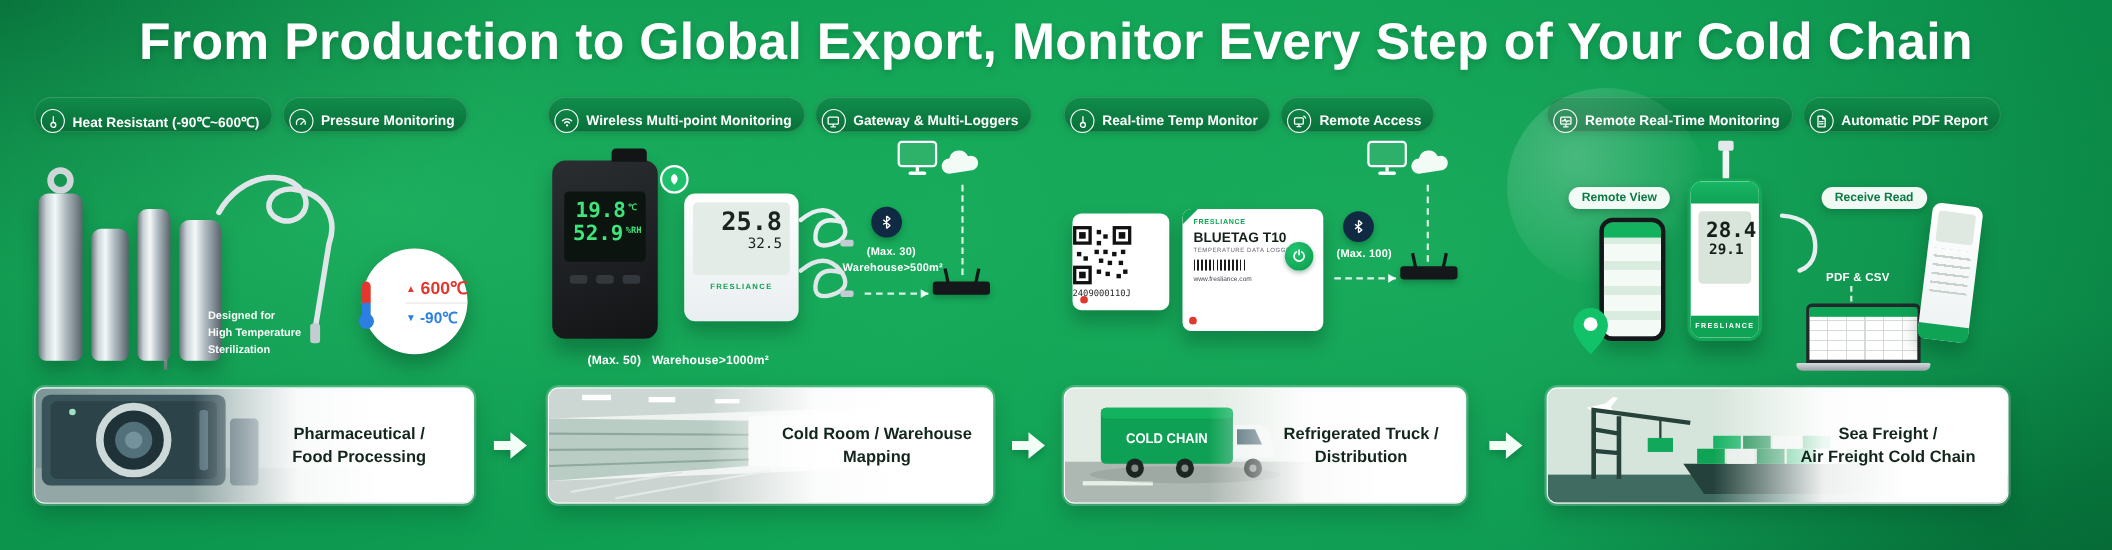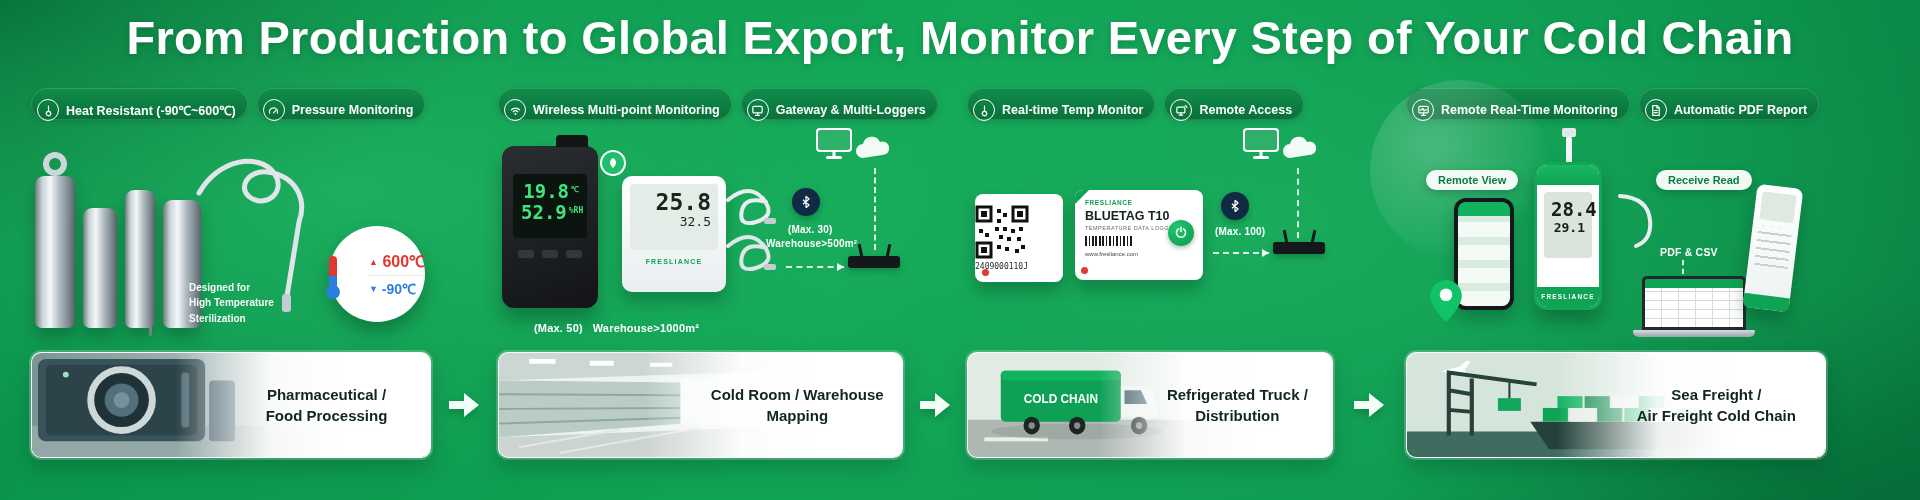--- a/index.html
+++ b/index.html
@@ -112,21 +112,21 @@
   .wht-screen .r1 { font-size:23px; font-weight:700; line-height:1.05; }
   .wht-screen .r2 { font-size:13px; font-weight:400; }
   .brandline { margin-top:8px; text-align:center; font-size:7px; font-weight:700; letter-spacing:1.2px; color:#0fa355; }
 
   
   .qr-card { position:absolute; left:8px; top:62px; width:88px; height:88px; background:#fff; border-radius:8px;
     box-shadow:0 10px 16px rgba(0,45,22,.30); display:flex; flex-direction:column; align-items:flex-start;
     justify-content:center; gap:3px; }
   .qr-serial { font-size:8px; color:#2a2a2a; font-family:"DejaVu Sans Mono", monospace; }
   .red-dot { position:absolute; width:7px; height:7px; border-radius:50%; background:#e03a2e; }
-  .tag-card { position:absolute; left:108px; top:58px; width:128px; height:90px; background:#fff;
+  .tag-card { position:absolute; left:108px; top:58px; width:128px; height:111px; background:#fff;
     border-radius:8px; box-shadow:0 10px 16px rgba(0,45,22,.30); padding:9px 10px; color:#16211a; overflow:hidden; }
   .tag-card:before { content:""; position:absolute; left:0; top:0;
     border-top:14px solid #0fa355; border-right:14px solid transparent; }
   .tag-brand { font-size:6.5px; font-weight:800; letter-spacing:.6px; color:#0fa355; }
   .tag-name { font-size:12.5px; font-weight:800; margin-top:3px; }
   .tag-sub { font-size:5.5px; letter-spacing:.5px; color:#667; margin-top:2px; }
   .barcode { width:48px; height:10px; margin-top:5px;
     background:repeating-linear-gradient(90deg,#1a1a1a 0 1.5px, transparent 1.5px 3.5px); }
   .tag-site { font-size:6px; color:#445; margin-top:5px; }
   .pwr-btn { position:absolute; right:9px; top:30px; width:26px; height:26px; border-radius:50%;

